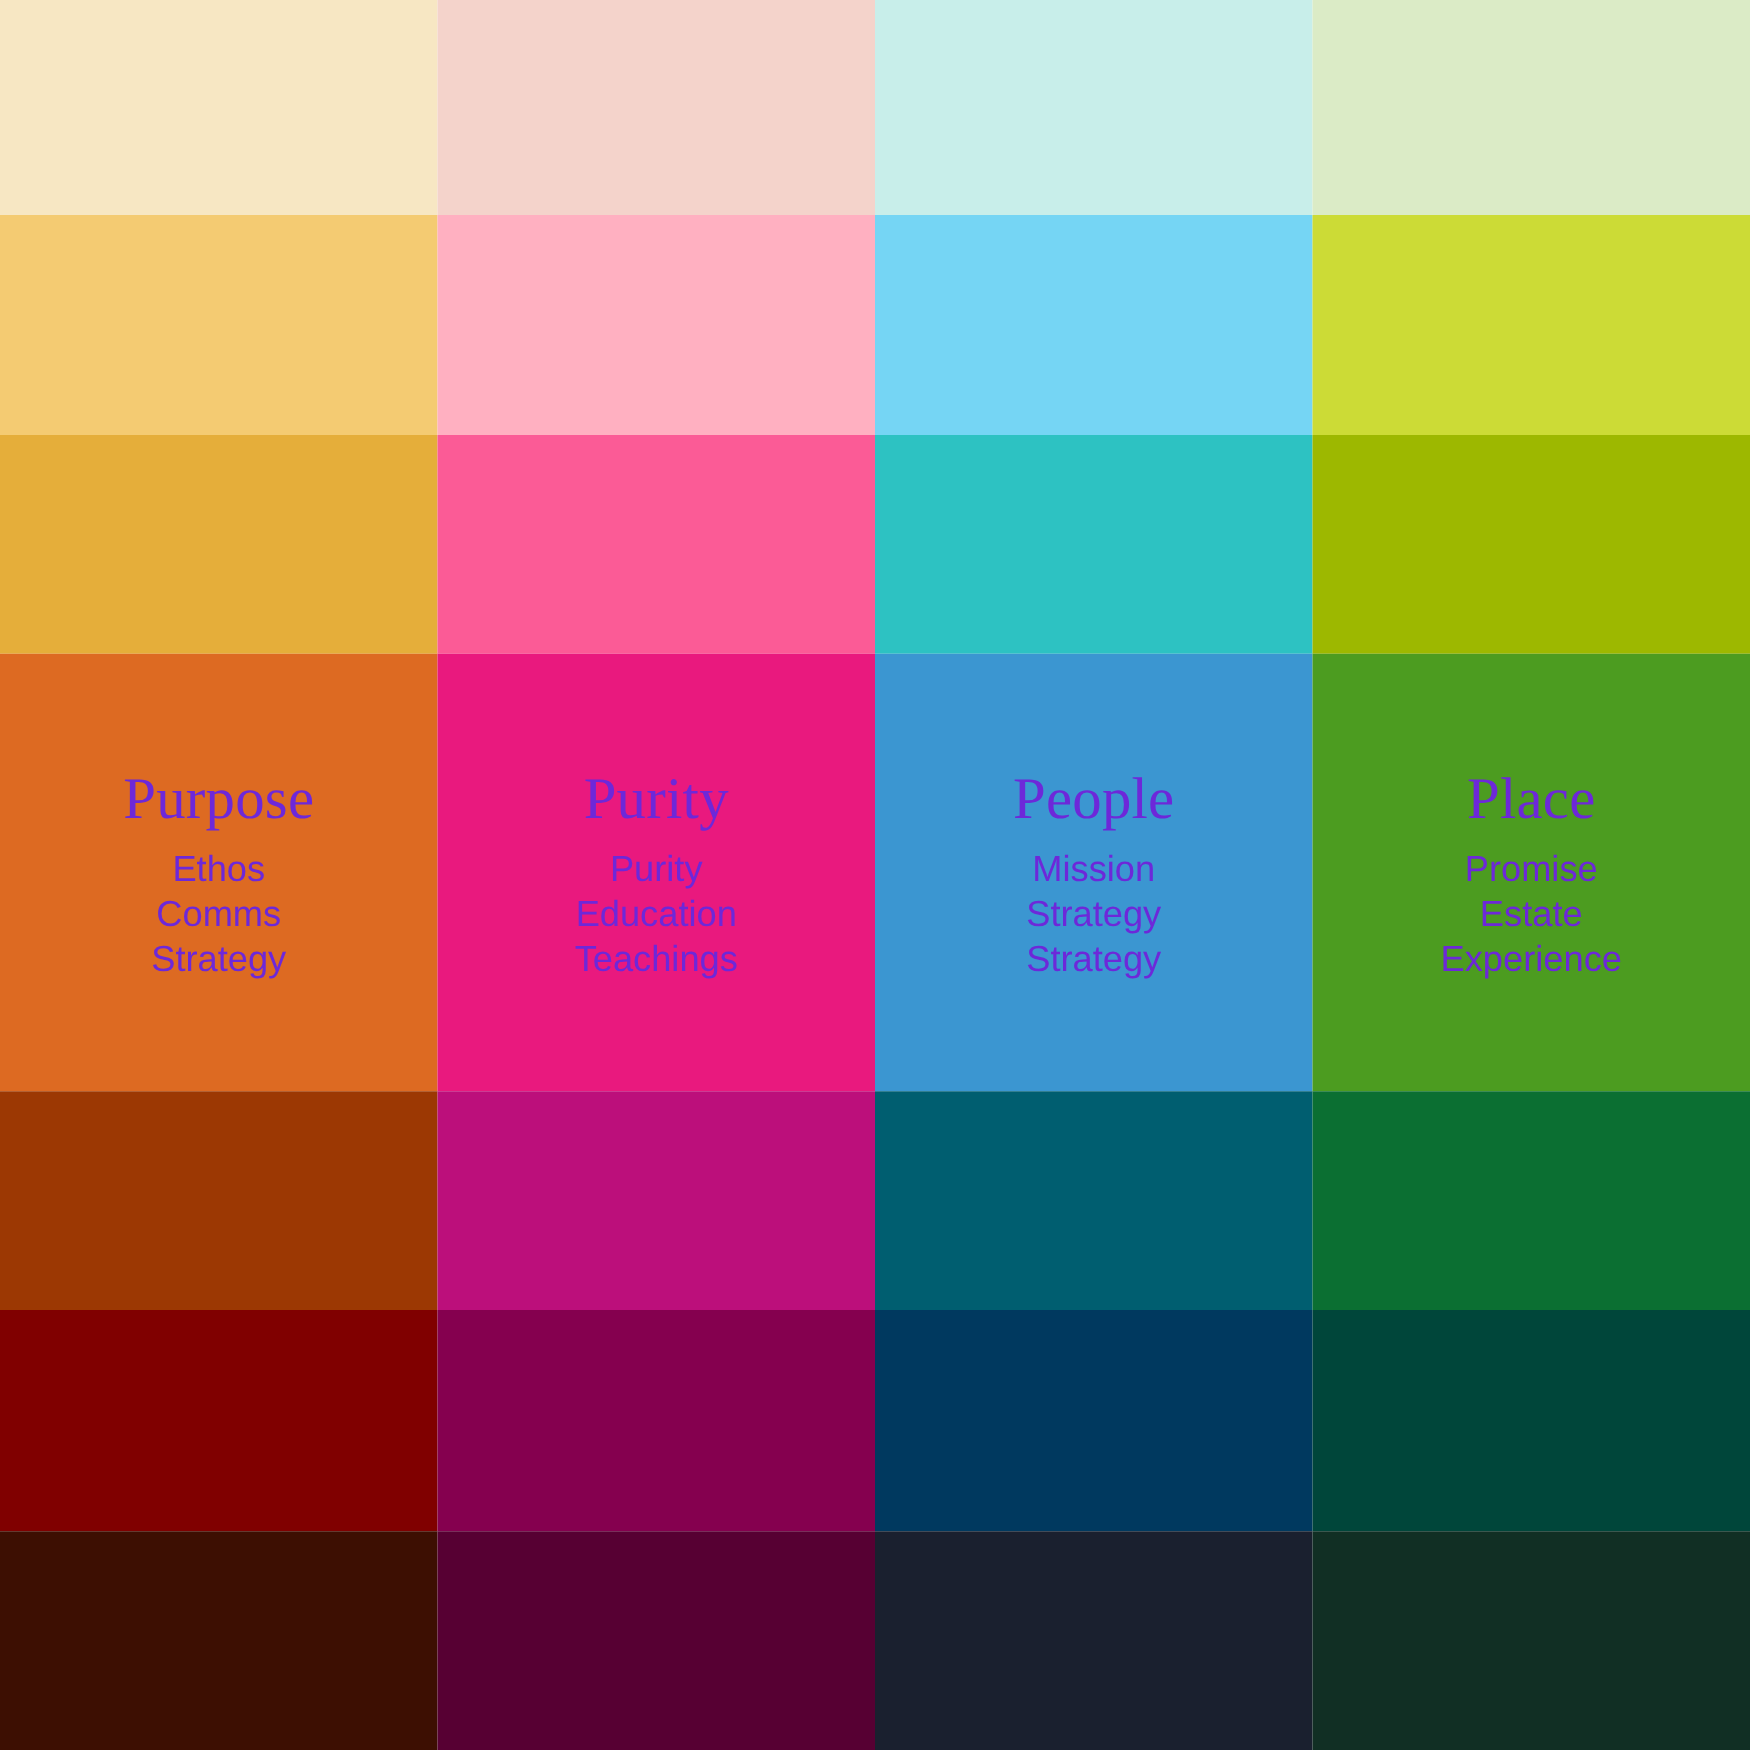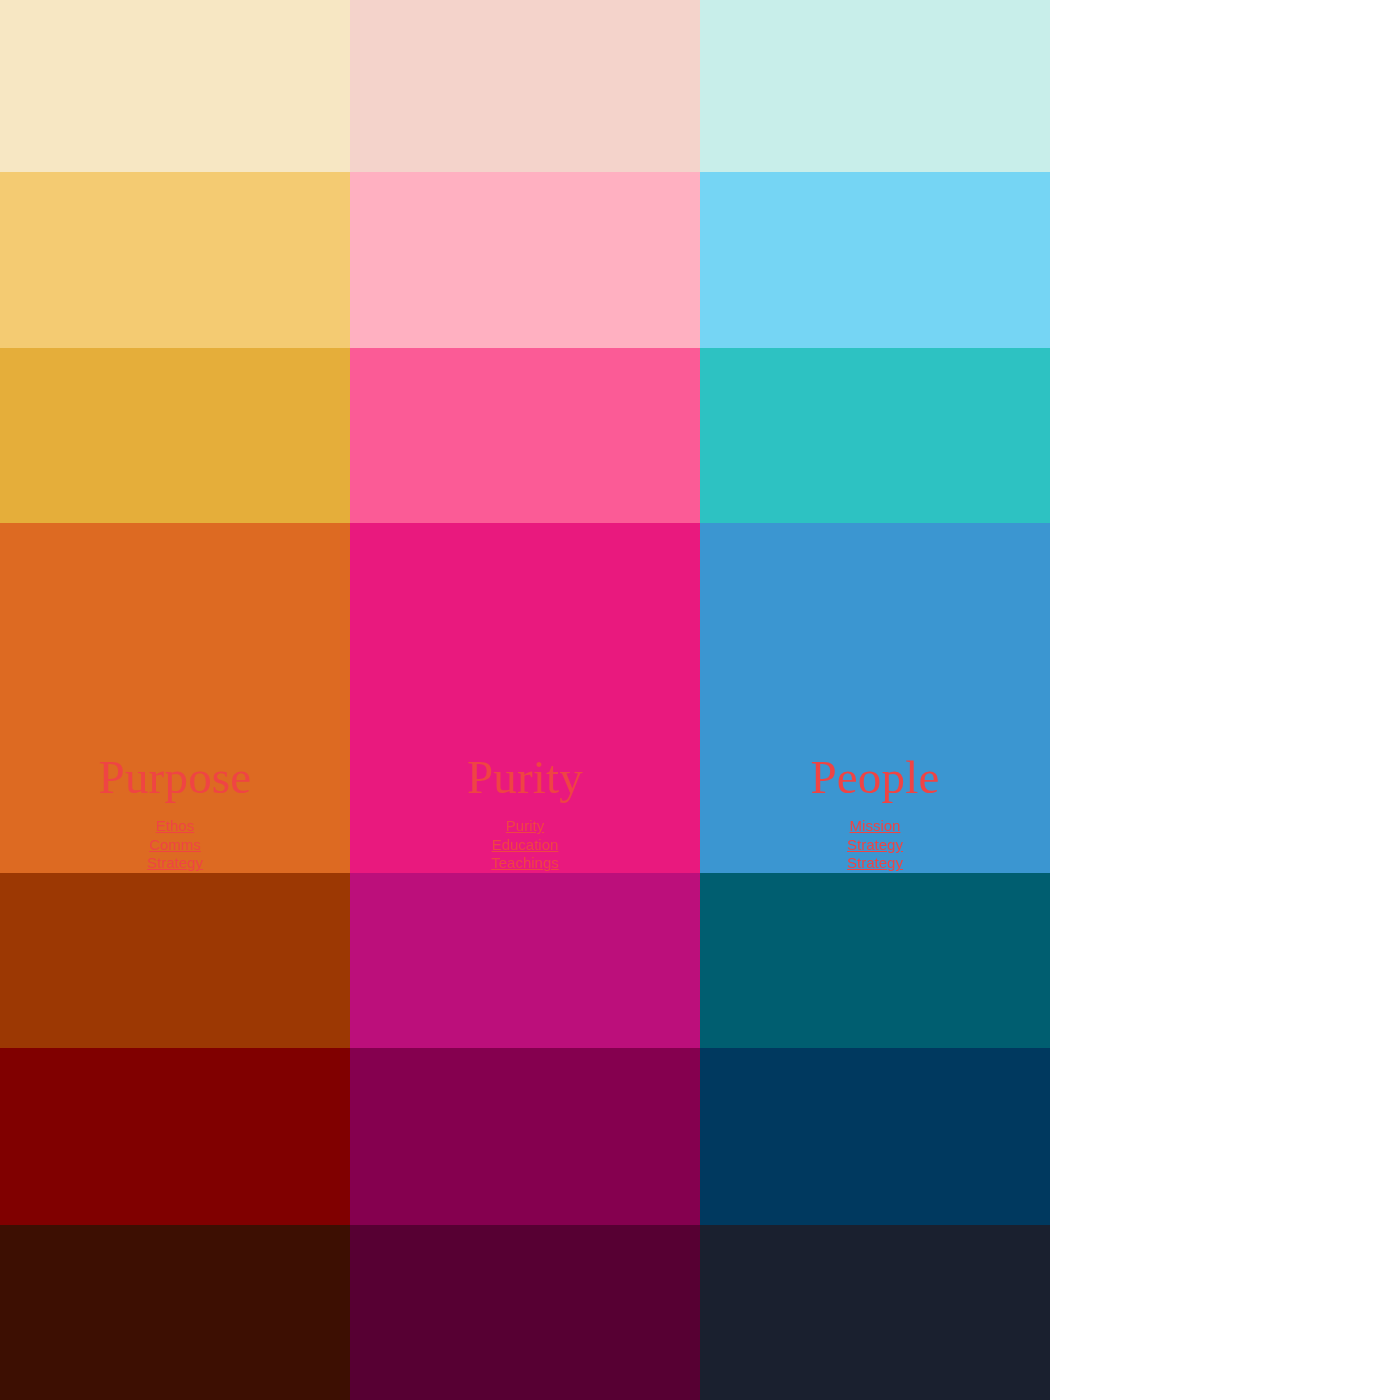--- a/index.html
+++ b/index.html
@@ -43,44 +43,43 @@
 
   .pillar-block {
     position: absolute;
     left: 0;
     top: 523px;
     width: 350px;
     height: 350px;
     display: flex;
     flex-direction: column;
     align-items: center;
-    justify-content: flex-end;
+    justify-content: flex-start;
     padding-top: 93px;
     box-sizing: border-box;
-    color: #ef4444;
+    color: #6d28d9;
     pointer-events: none;
   }
   .pillar-title {
     font-family: "Liberation Serif", "DejaVu Serif", serif;
     font-size: 47px;
     font-weight: 400;
     line-height: 1.0;
     letter-spacing: 0.2px;
     margin: 0 0 16px 0;
     text-align: center;
     white-space: nowrap;
   }
   .pillar-list {
     font-family: "Liberation Sans", sans-serif;
-    font-size: 15px;
+    font-size: 29px;
     font-weight: 400;
     line-height: 1.24;
     text-align: center;
     margin: 0;
-    text-decoration: underline;
   }
   .pillar-list div { white-space: nowrap; }
 </style>
 </head>
 <body>
 
 <div id="board">
 
   <div class="column col-0">
     <div class="swatch row-0" style="background-color: rgb(247, 231, 195);"></div>
@@ -129,14 +128,31 @@
     <div class="pillar-block">
       <div class="pillar-title">People</div>
       <div class="pillar-list">
         <div>Mission</div>
         <div>Strategy</div>
         <div>Strategy</div>
       </div>
     </div>
   </div>
 
+  <div class="column col-3">
+    <div class="swatch row-0" style="background-color: rgb(219, 235, 198);"></div>
+    <div class="swatch row-1" style="background-color: rgb(204, 219, 54);"></div>
+    <div class="swatch row-2" style="background-color: rgb(157, 184, 0);"></div>
+    <div class="swatch row-3" style="background-color: rgb(76, 156, 32);"></div>
+    <div class="swatch row-4" style="background-color: rgb(11, 111, 50);"></div>
+    <div class="swatch row-5" style="background-color: rgb(0, 70, 58);"></div>
+    <div class="swatch row-6" style="background-color: rgb(17, 47, 36);"></div>
+    <div class="pillar-block">
+      <div class="pillar-title">Place</div>
+      <div class="pillar-list">
+        <div>Promise</div>
+        <div>Estate</div>
+        <div>Experience</div>
+      </div>
+    </div>
+  </div>
 
 </div>
 
 </body></html>

